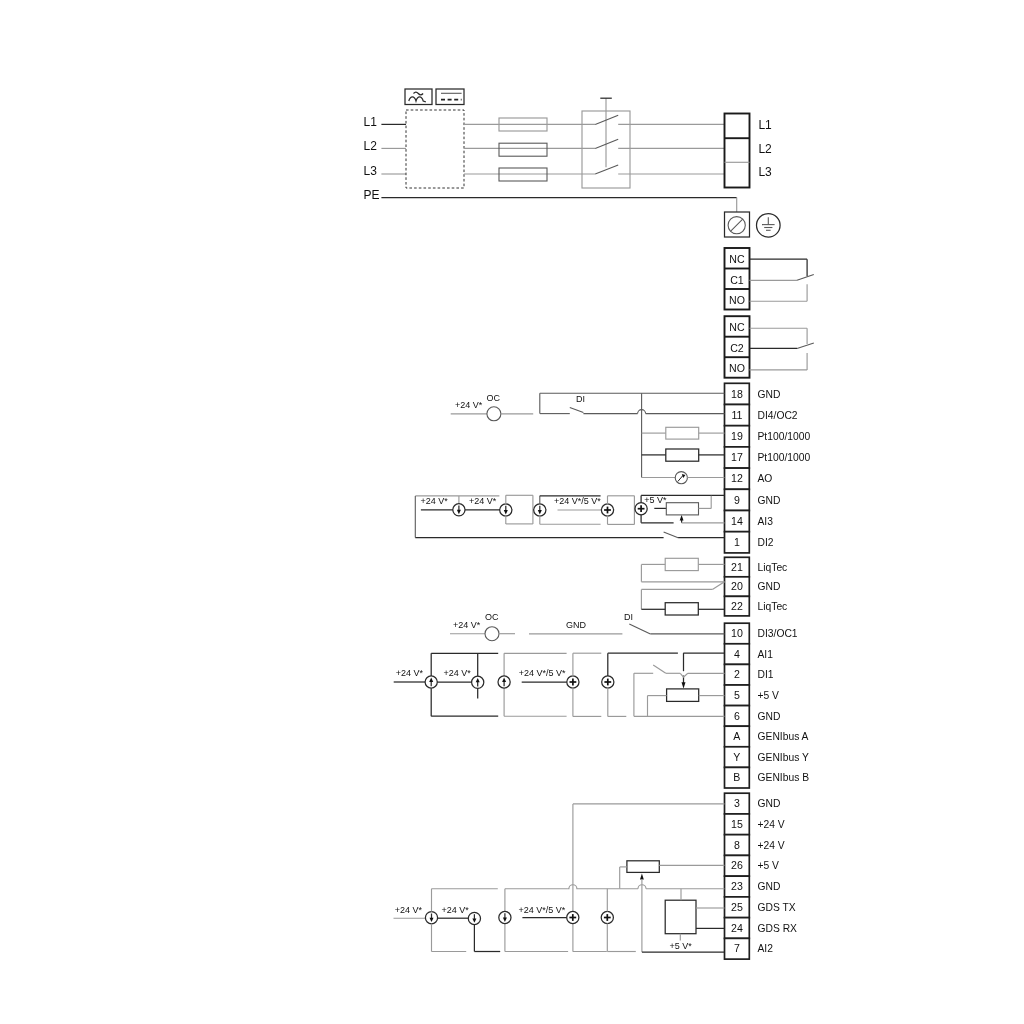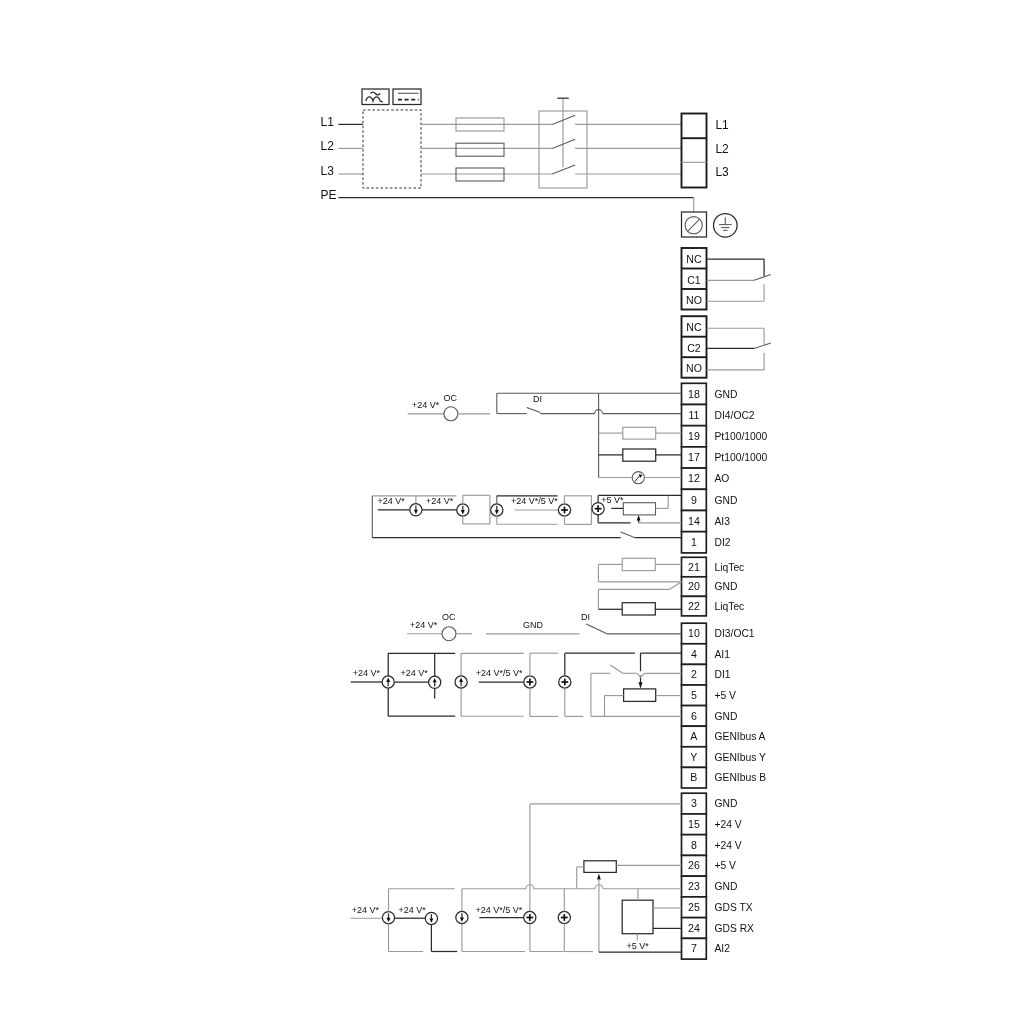--- a/index.html
+++ b/index.html
@@ -1,16 +1,16 @@
 <!DOCTYPE html>
 <html><head>
 <meta charset="utf-8">
 <style>
 html,body{margin:0;padding:0;background:#ffffff;}
-.wrap{width:928px;height:1024px;position:relative;background:#ffffff;}
+.wrap{width:928px;height:1024px;position:relative;background:#ffffff;margin-left:43px;}
 svg{display:block;}
 line,rect,circle,path,polyline{fill:none;}
 .b{stroke:#2a2a2a;stroke-width:1.25;}
 .bp{stroke:#111;stroke-width:1.7;}
 .bb{stroke:#1a1a1a;stroke-width:1.9;}
 .m{stroke:#5a5a5a;stroke-width:1.1;}
 .g{stroke:#9a9a9a;stroke-width:1.15;}
 .f{fill:#111;stroke:none;}
 .cell{stroke:#1f1f1f;stroke-width:1.7;fill:#fff;}
 text{font-family:"Liberation Sans",sans-serif;fill:#111;}

